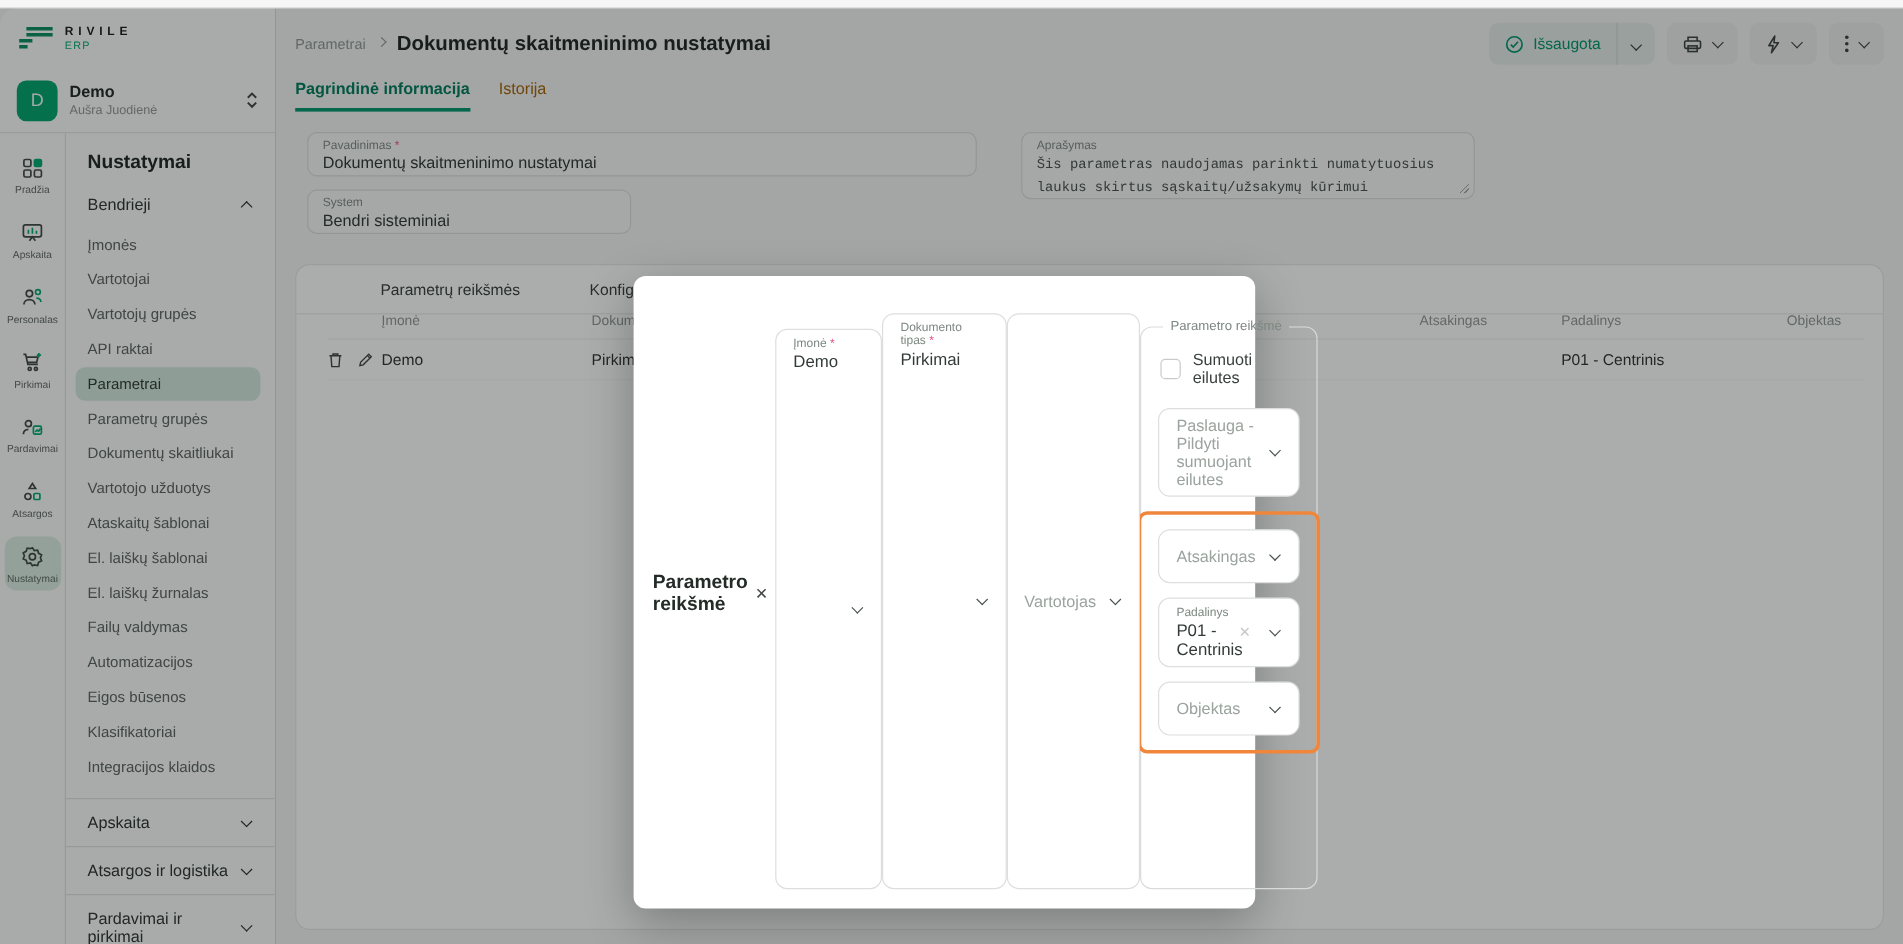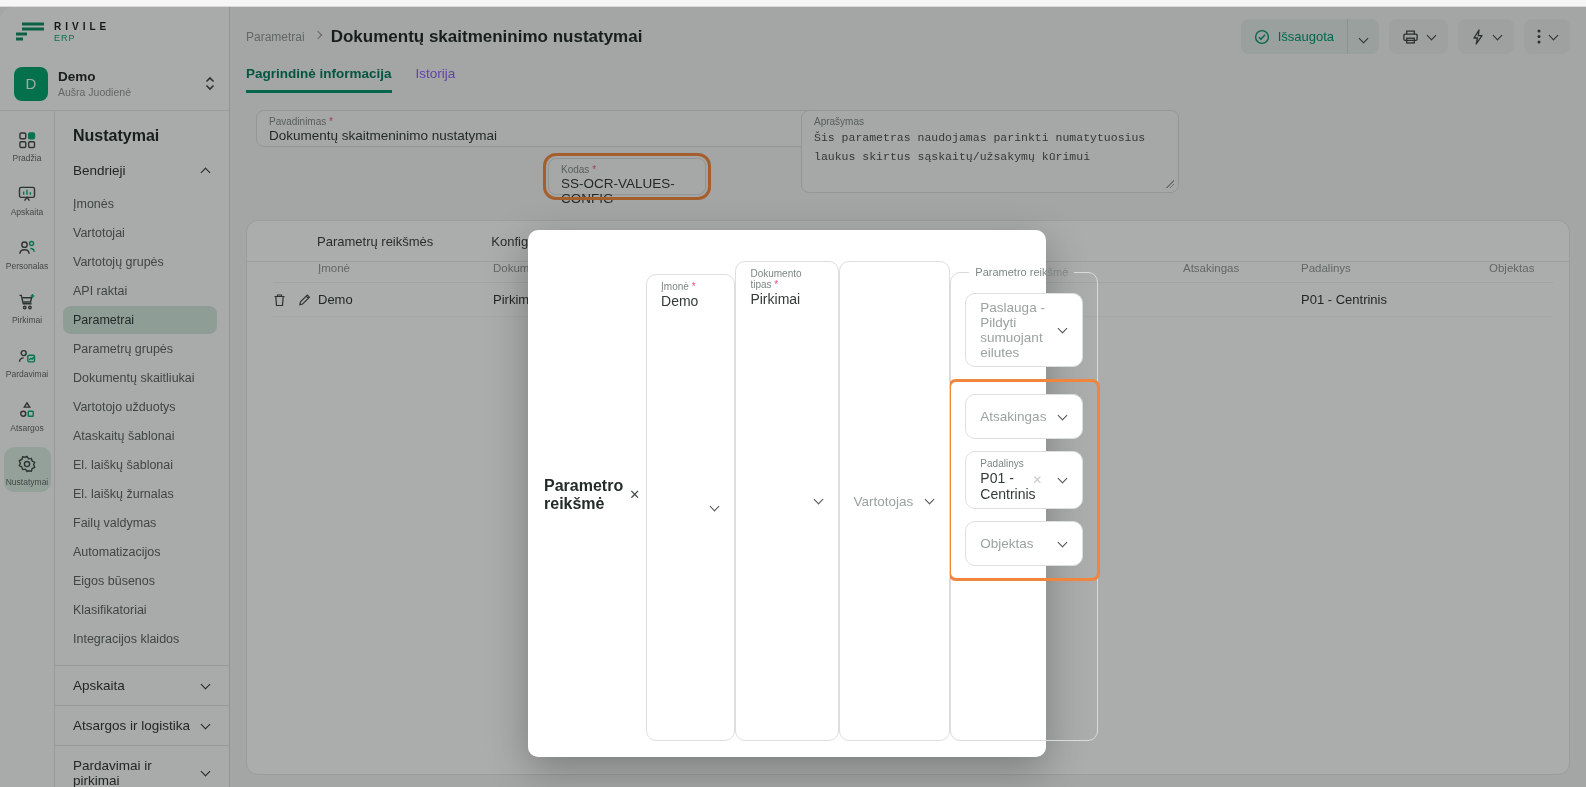--- a/index.html
+++ b/index.html
@@ -39,21 +39,21 @@
   .chev { display:inline-block; width:7px; height:7px; border-right:1.7px solid currentColor; border-bottom:1.7px solid currentColor; transform:rotate(45deg); margin-top:-3px; }
   .chev.right { transform:rotate(-45deg); width:6px; height:6px; }
   .chev.up { transform:rotate(-135deg); margin-top:3px; }
   .actions { display:flex; align-items:center; gap:10px; }
   .btn-saved { display:flex; align-items:center; background:#e0e7e3; border-radius:8px; height:35px; cursor:pointer; }
   .saved-main { display:flex; align-items:center; gap:8px; padding:0 13px; color:#00926a; font-size:13px; }
   .saved-div { width:1px; height:35px; background:#ccd4d0; }
   .saved-caret { padding:0 12px; color:#39413d; }
   .btn-icon { height:35px; background:#e6e9e7; border-radius:8px; display:flex; align-items:center; gap:9px; padding:0 13px; color:#39413d; cursor:pointer; }
   .tabs { display:flex; gap:24px; margin-top:12px; }
-  .tab { font-size:13.5px; color:#8b5cf6; padding-bottom:9px; cursor:pointer; }
+  .tab { font-size:13.5px; color:#a16207; padding-bottom:9px; cursor:pointer; }
   .tab.active { color:#00795a; font-weight:bold; border-bottom:3px solid #00926a; }
 
   .form-grid { position:relative; height:84px; margin-top:17px; }
   .field { position:absolute; border:1px solid #d6d9d7; border-radius:8px; background:#f2f4f3; padding:5px 12px; }
   .field .flbl { display:block; font-size:10px; color:#7c8681; }
   .field .fval { display:block; font-size:13.5px; color:#2e3733; margin-top:1px; }
   .req::after { content:" *"; color:#e8517e; }
   .annotated { outline:3px solid #f0863c; outline-offset:2px; }
   .textarea-val { font-family:Liberation Mono, monospace; font-size:11.5px; color:#474f4b; line-height:1.35; margin-top:2px; }
   .resize-corner { position:absolute; right:4px; bottom:4px; width:8px; height:8px;
@@ -294,28 +294,28 @@
       <div class="tabs">
         <div class="tab active">Pagrindinė informacija</div>
         <div class="tab">Istorija</div>
       </div>
 
       <div class="form-grid">
         <div class="field" style="left:10px; top:0; width:558px; height:37px;">
           <span class="flbl req">Pavadinimas</span>
           <span class="fval">Dokumentų skaitmeninimo nustatymai</span>
         </div>
-        <div class="field" style="left:555px; top:0; width:378px; height:83px;">
+        <div class="field" style="left:605px; top:0; width:378px; height:56px;">
           <span class="flbl">Aprašymas</span>
           <span class="textarea-val">Šis parametras naudojamas parinkti numatytuosius laukus skirtus sąskaitų/užsakymų kūrimui</span>
           <span class="resize-corner"></span>
         </div>
-        <div class="field annotated" style="left:302px; top:48px; width:158px; height:37px;">
-          <span class="flbl req">Kodas</span>
-          <span class="fval">SS-OCR-VALUES-CONFIG</span>
+        <div class="field" style="left:10px; top:48px; width:270px; height:37px;">
+          <span class="flbl">System</span>
+          <span class="fval">Bendri sisteminiai</span>
         </div>
       </div>
 
       <div class="panel">
         <div class="panel-tabs">
           <span class="panel-tab">Parametrų reikšmės</span>
           <span class="panel-tab">Konfiguracija</span>
         </div>
         <div class="tbl">
           <div class="tbl-head">
@@ -370,20 +370,24 @@
       <span class="m-chev chev"></span>
     </div>
 
     <div class="m-field placeholder">
       <span class="ph">Vartotojas</span>
       <span class="m-chev chev"></span>
     </div>
 
     <fieldset class="m-group">
       <legend>Parametro reikšmė</legend>
+      <div class="check-row">
+        <span class="checkbox"></span>
+        <span class="check-lbl">Sumuoti eilutes</span>
+      </div>
 
       <div class="m-field placeholder">
         <span class="ph">Paslauga - Pildyti sumuojant eilutes</span>
         <span class="m-chev chev"></span>
       </div>
 
       <div class="annotation-group">
         <div class="m-field placeholder">
           <span class="ph">Atsakingas</span>
           <span class="m-chev chev"></span>

